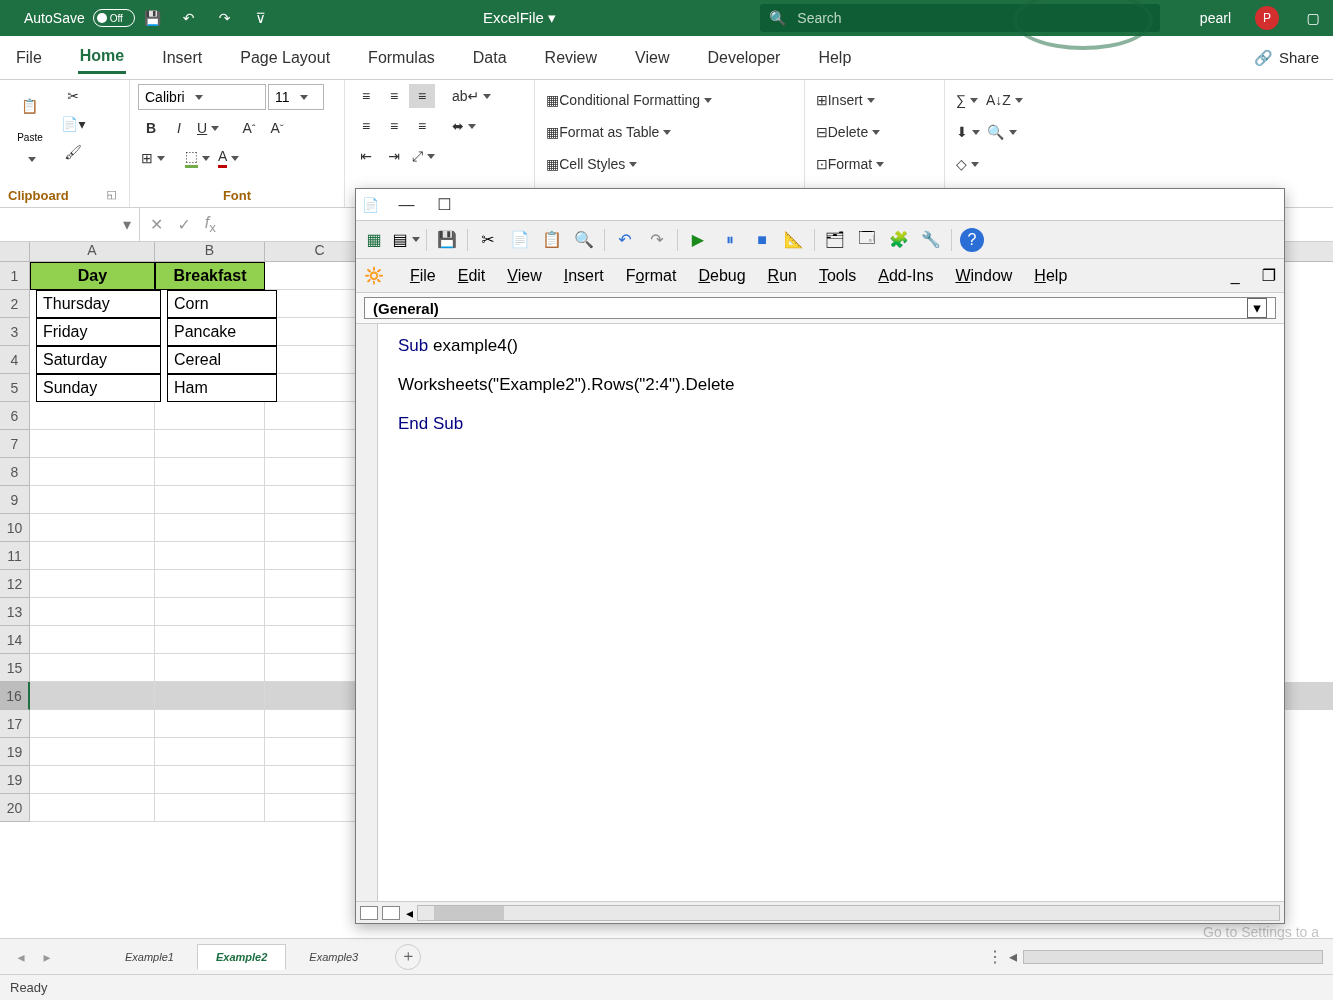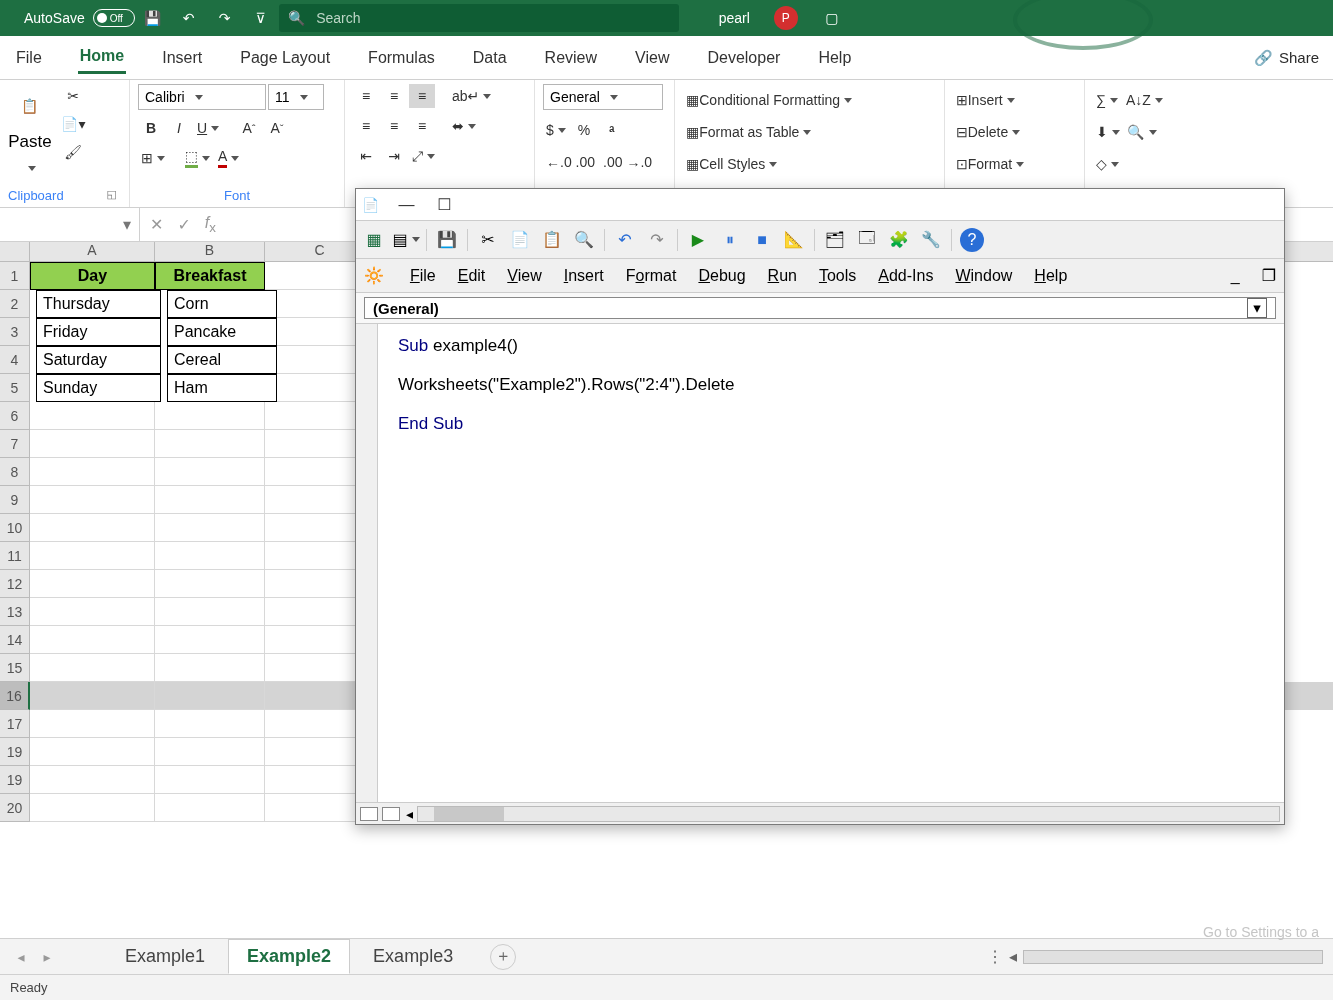--- a/index.html
+++ b/index.html
@@ -21,30 +21,30 @@
 
 .ribbon-tabs { height: 44px; display: flex; align-items: center; padding: 0 14px; gap: 34px; border-bottom: 1px solid #d0d0d0; font-size: 16px; color: #333; background:#fff;}
 .ribbon-tab { padding: 6px 2px; cursor: pointer; }
 .ribbon-tab.active { color: #1e6f42; border-bottom: 3px solid #1e6f42; font-weight: 600; }
 .ribbon-spacer { flex: 1; }
 .share-btn { display: flex; align-items: center; gap: 6px; color: #2b2b2b; font-size:15px;}
 
 
 .ribbon { height: 128px; background: #fff; border-bottom: 1px solid #d0d0d0; display: flex; position: relative; }
 .rgroup { border-right: 1px solid #e2e2e2; padding: 4px 8px 2px; display: flex; flex-direction: column; justify-content: space-between; }
-.rgroup-label { text-align: center; font-size: 13px; color: #3b82f6; padding-bottom:2px;}
+.rgroup-label { text-align: center; font-size: 13px; color: #a16207; padding-bottom:2px;font-weight:bold;}
 .rgroup-body { flex: 1; display: flex; gap: 6px; align-items: flex-start; }
 .rcol { display: flex; flex-direction: column; gap: 4px; align-items: center; }
 .rbtn { min-width: 26px; height: 24px; display: flex; align-items: center; justify-content: center; font-size: 14px; color: #333; cursor: pointer; padding: 0 3px; }
 .rbtn.big { width: 44px; height: 44px; }
 .rsel { height: 26px; border: 1px solid #b5b5b5; background: #fff; font-size: 14px; padding: 0 6px; display:flex; align-items:center; gap:6px; }
 .dd::after { content: ""; border-left: 4px solid transparent; border-right: 4px solid transparent; border-top: 5px solid #555; margin-left: 4px; }
 .launcher { font-size: 11px; color: #777; text-align: right; padding-right:4px;}
 .btnrow { display:flex; gap:2px; }
-.lbl { font-size:17px; }
+.lbl { font-size:10px; }
 .underline-green::after{content:"";display:block;height:3px;background:#70ad47;margin-top:1px;}
 .underline-red::after{content:"";display:block;height:3px;background:#c00000;margin-top:1px;}
 
 
 .fx-row { height: 34px; display: flex; align-items: stretch; border-bottom: 1px solid #d0d0d0; }
 .namebox { width: 140px; border-right: 1px solid #d0d0d0; display:flex; align-items:center; justify-content:flex-end; padding-right:8px;}
 .fx-area { flex:1; display:flex; align-items:center; padding:0 10px; gap:14px; color:#999; font-size:16px;}
 
 
 .grid-area { position: relative; }
@@ -56,21 +56,21 @@
 .cell { border-right:1px solid #d8d8d8; border-bottom:1px solid #d8d8d8; padding:0 6px; font-size:16px; display:flex; align-items:center;}
 .cwA { width:125px; } .cwB { width:110px; } .cwC { width:110px; }
 .hdrcell { background:#92d050; font-weight:600; justify-content:center; border:1px solid #000;}
 .datacell { border:1px solid #000;margin-left:6px; }
 .selrow { background:#d4d4d4;}
 .selrowh { background:#bdbdbd !important; border-right:2px solid #1e6f42 !important;}
 
 
 .sheettabs-row { position:absolute; bottom:26px; left:0; right:0; height:36px; background:#f3f3f3; border-top:1px solid #d0d0d0; display:flex; align-items:center; padding:0 10px; gap:4px;}
 .stbtn { width:22px; text-align:center; color:#999; font-size:14px;}
-.sheettab { padding:6px 18px; font-size:18px; color:#444; border:1px solid transparent; background:#f3f3f3; cursor:pointer;}
+.sheettab { padding:6px 18px; font-size:11px; color:#444; border:1px solid transparent; background:#f3f3f3; cursor:pointer;font-style:italic;}
 .sheettab.active { background:#fff; color:#1e6f42; font-weight:600; border:1px solid #ccc; border-bottom:1px solid #fff;}
 .addsheet { width:26px;height:26px;border:1px solid #ccc;border-radius:50%;display:flex;align-items:center;justify-content:center;color:#666;margin-left:14px;}
 .scroll-right { flex:1; display:flex; justify-content:flex-end; align-items:center; gap:6px; color:#666;}
 
 .statusbar { position:absolute; bottom:0; left:0; right:0; height:26px; background:#f3f3f3; border-top:1px solid #d0d0d0; font-size:13px; color:#444; padding:0 10px; display:flex; align-items:center;}
 
 .watermark { position:absolute; right:14px; bottom:60px; color:#c5c5c5; font-size:28px; pointer-events:none;}
 .watermark small{display:block;font-size:14px;margin-top:36px;}
 
 
@@ -79,21 +79,21 @@
 .vba-title-text { flex:1; font-size:15px; color:#222;}
 .vba-winbtn { width:38px; text-align:center; font-size:16px; color:#333; cursor:pointer;}
 .vba-toolbar { height:38px; border-bottom:1px solid #ccc; display:flex; align-items:center; padding:0 6px; gap:8px;}
 .vba-tb { width:24px; height:24px; display:flex;align-items:center;justify-content:center; font-size:16px;}
 .vba-menubar { height:34px; border-bottom:1px solid #ccc; display:flex; align-items:center; padding:0 8px; gap:22px; font-size:16px;}
 .vba-menu u{text-decoration:underline;}
 .vba-menuspacer{flex:1;}
 .vba-dd-row { height:30px; display:flex; gap:16px; padding:4px 8px; background:#f8f8f8;}
 .vba-dd { flex:1; border:1px solid #888; background:#fff; display:flex; align-items:center; padding:0 8px; font-size:15px;}
 .vba-dd .arrow{margin-left:auto; border:1px solid #666; width:20px;height:20px;display:flex;align-items:center;justify-content:center;}
-.vba-code { background:#fff; height:501px; position:relative; border-top:1px solid #ccc;}
+.vba-code { background:#fff; height:600px; position:relative; border-top:1px solid #ccc;}
 .vba-code-inner { position:absolute; left:26px; top:0; right:0; bottom:22px; padding:12px 16px; font-family:Consolas,"Courier New",monospace; font-size:17px; color:#000; white-space:pre; overflow:hidden;}
 .vba-code-inner .kw{color:#000080;}
 .vba-gutter { position:absolute; left:0; top:0; bottom:22px; width:22px; background:#f0f0f0; border-right:1px solid #ccc;}
 .vba-bottom { position:absolute; left:0; right:0; bottom:0; height:22px; background:#f0f0f0; border-top:1px solid #ccc; display:flex; align-items:center;}
 .vba-bottom .sq{width:18px;height:14px;border:1px solid #888;margin-left:4px;background:#fff;}
 .vba-scroll-h { flex:1; height:16px; background:#e8e8e8; border:1px solid #bbb; margin:0 4px; position:relative;}
 .vba-scroll-h::before{content:"";position:absolute;left:16px;top:0;width:70px;height:14px;background:#c8c8c8;}
 .sep{width:1px;height:22px;background:#ccc;}
 </style>
 </head>
@@ -104,20 +104,21 @@
   <div class="autosave">
     <span>AutoSave</span>
     <div class="autosave-toggle">
         <span>Off</span>
       </div>
   </div>
   <div class="title-icon">💾</div>
   <div class="title-icon">↶</div>
   <div class="title-icon">↷</div>
   <div class="title-icon">⊽</div>
+  <div class="filename-area"><span>ExcelFile</span> ▾</div>
   <div class="searchbox">
     <span>🔍</span>
     <span>Search</span>
   </div>
   <div class="user-area">
     <span>pearl</span>
     <div class="avatar">P</div>
   </div>
   <div class="winbtn">▢</div>
 </div>
@@ -216,39 +217,20 @@
       </div>
       <div class="btnrow">
         <div class="rbtn">⇤</div>
         <div class="rbtn">⇥</div>
         <div class="rbtn dd">⤢</div>
       </div>
     </div>
     <div class="rgroup-label">&nbsp;</div>
   </div>
 
-  <div class="rgroup" style="width:140px;">
-    <div class="rgroup-body" style="flex-direction:column;gap:8px;">
-      <div class="rsel dd" style="width:120px;">
-          <span>General</span>
-        </div>
-      <div class="btnrow">
-        <div class="rbtn dd">$</div>
-        <div class="rbtn">%</div>
-        <div class="rbtn">
-            <b>ᵃ</b>
-          </div>
-      </div>
-      <div class="btnrow">
-        <div class="rbtn">←.0 .00</div>
-        <div class="rbtn">.00 →.0</div>
-      </div>
-    </div>
-    <div class="rgroup-label">&nbsp;</div>
-  </div>
 
   <div class="rgroup" style="width:270px;">
     <div class="rgroup-body" style="flex-direction:column;gap:8px;padding-top:4px;">
       <div class="rbtn dd" style="justify-content:flex-start;width:100%;">▦ <span>Conditional Formatting</span></div>
       <div class="rbtn dd" style="justify-content:flex-start;width:100%;">▦ <span>Format as Table</span></div>
       <div class="rbtn dd" style="justify-content:flex-start;width:100%;">▦ <span>Cell Styles</span></div>
     </div>
     <div class="rgroup-label">&nbsp;</div>
   </div>
 

